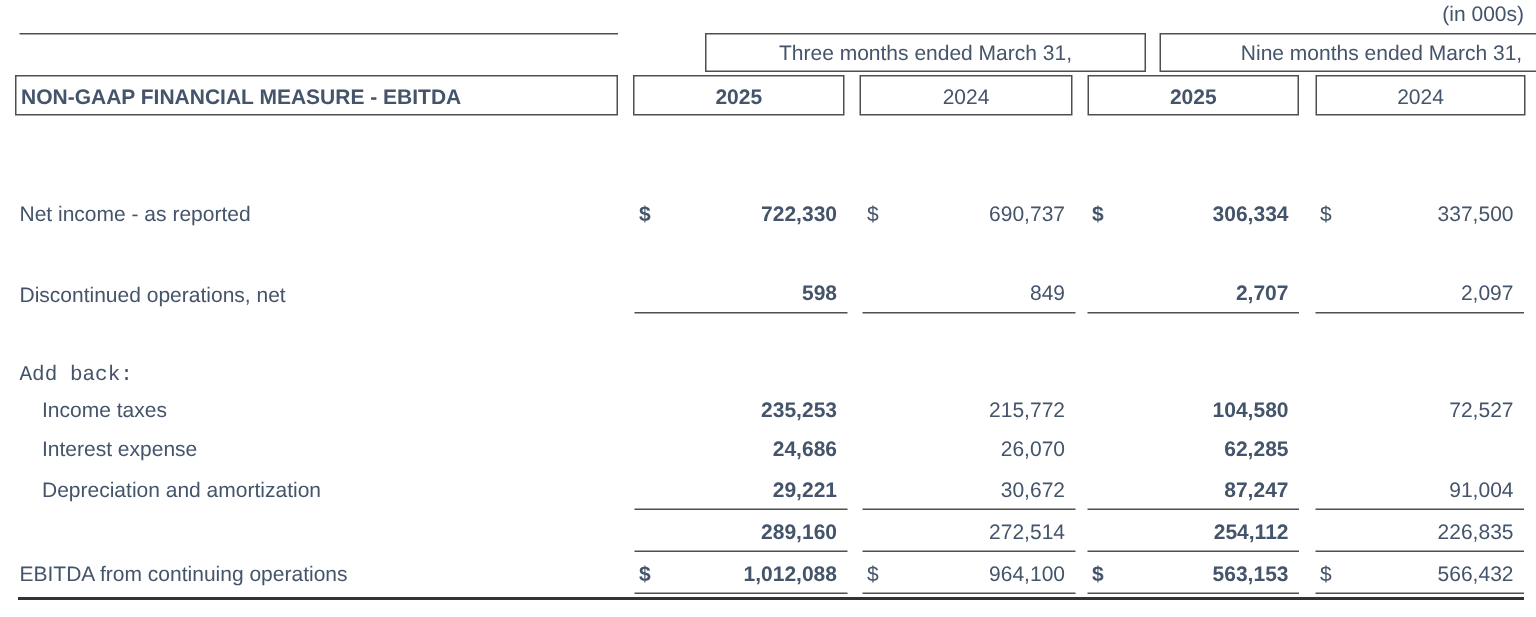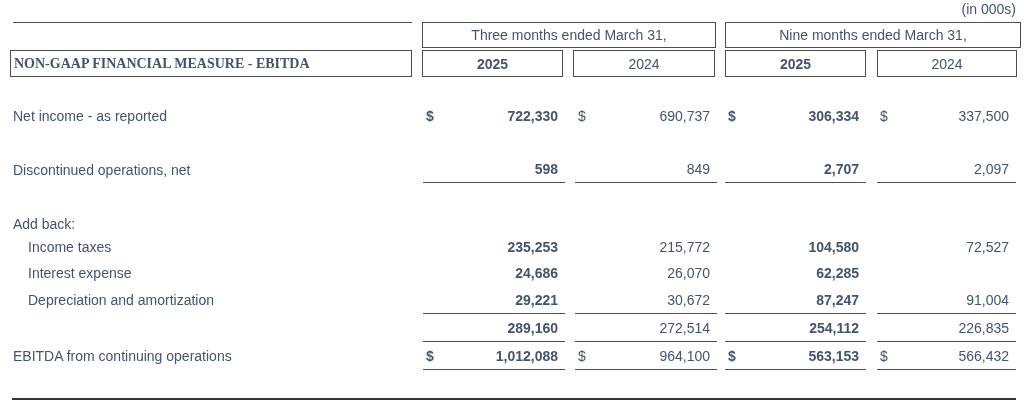--- a/index.html
+++ b/index.html
@@ -27,45 +27,45 @@
     position:absolute;left:13px;top:22px;width:399px;height:0;
     border-top:1px solid var(--border);
   }
   .title-box{
     position:absolute;left:10px;top:50px;width:402px;height:27px;
     border:1px solid var(--border);
     display:flex;align-items:center;
     padding-left:3px;
     font-weight:bold;
     white-space:nowrap;
-    font-family:Liberation Serif, serif;
   }
   .group-box{
     position:absolute;top:22px;height:26px;
     border:1px solid var(--border);
     display:flex;align-items:center;justify-content:center;
     white-space:nowrap;
+    margin-left:48px;
   }
   .g1{left:422px;width:294px;}
   .g2{left:725px;width:296px;}
   .year-box{
     position:absolute;top:50px;height:27px;
     border:1px solid var(--border);
     display:flex;align-items:center;justify-content:center;
   }
   .y1{left:422px;width:141px;}
   .y2{left:573px;width:142px;}
   .y3{left:725px;width:141px;}
   .y4{left:877px;width:140px;}
   .b{font-weight:bold;}
-  .row{position:absolute;left:0;width:1008px;}
+  .row{position:absolute;left:0;width:1008px;margin-top:26px;}
   .r0{top:102px;height:27px;}
   .r2{top:156px;height:27px;padding-left:40px;}
   .r3{top:183px;height:29px;}
-  .r4{top:212px;height:24px;}
+  .r4{top:212px;height:24px;font-family:Liberation Mono, monospace;}
   .r5{top:234px;height:26px;}
   .r6{top:260px;height:26px;}
   .r7{top:286px;height:28px;padding-left:33px;}
   .r8{top:314px;height:28px;}
   .r9{top:342px;height:28px;padding-left:20px;}
   .lbl{
     position:absolute;left:13px;top:0;bottom:0;
     display:flex;align-items:center;
     white-space:nowrap;
   }

